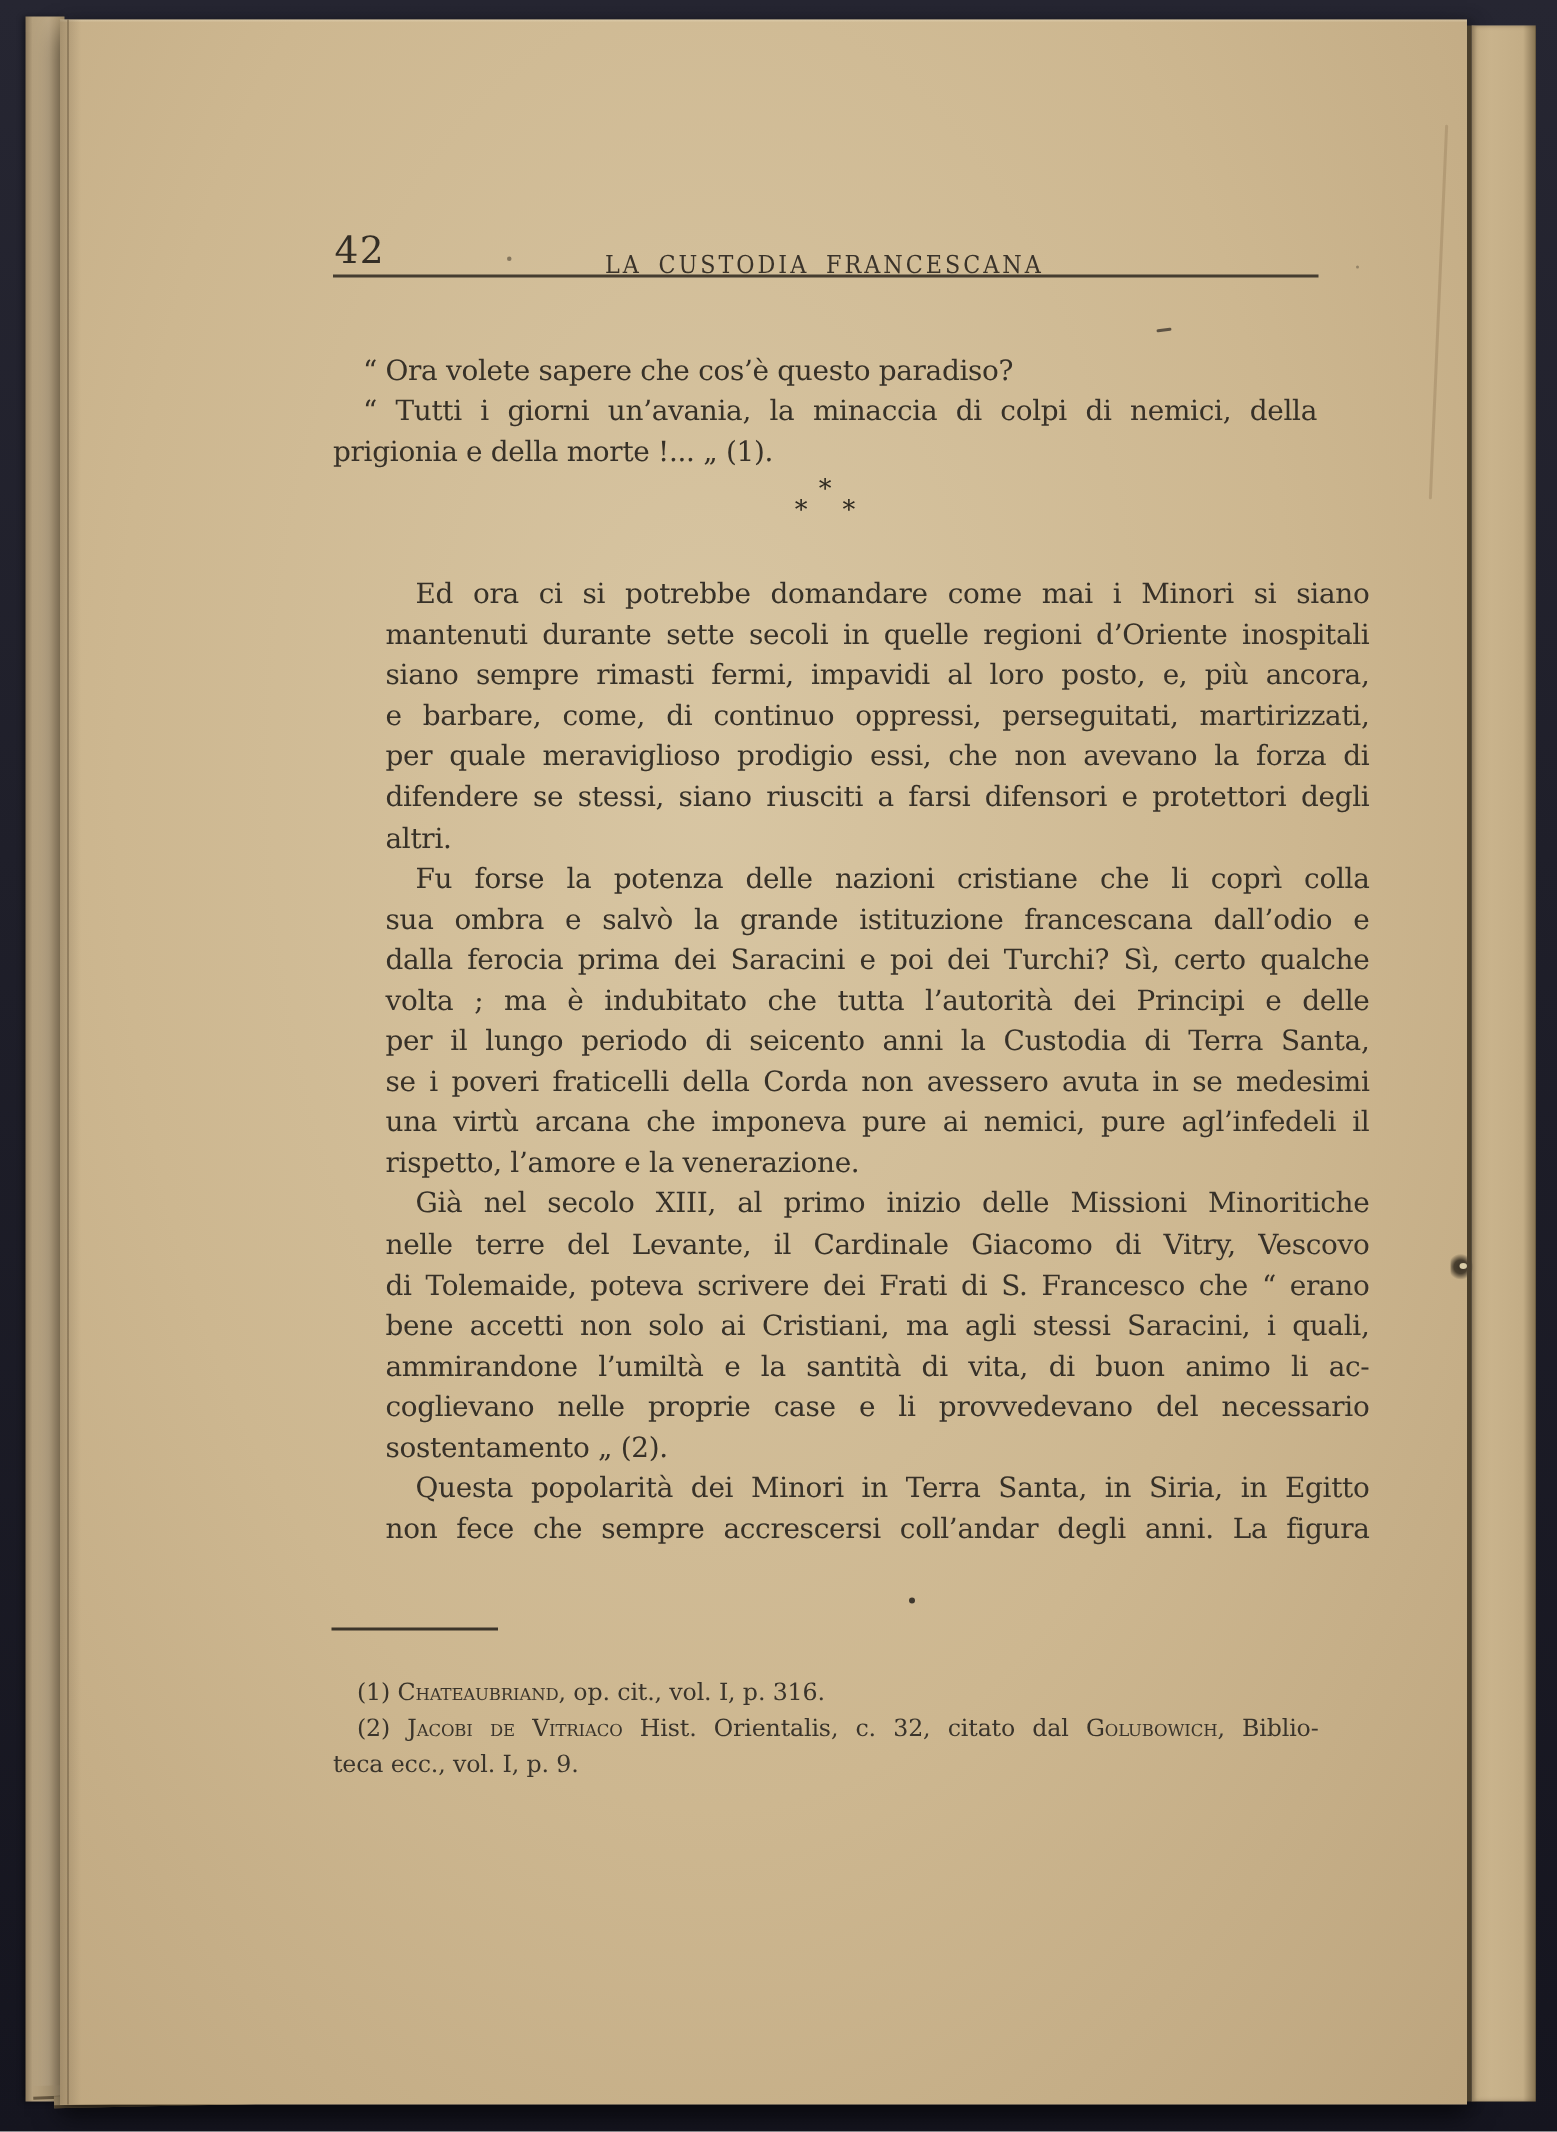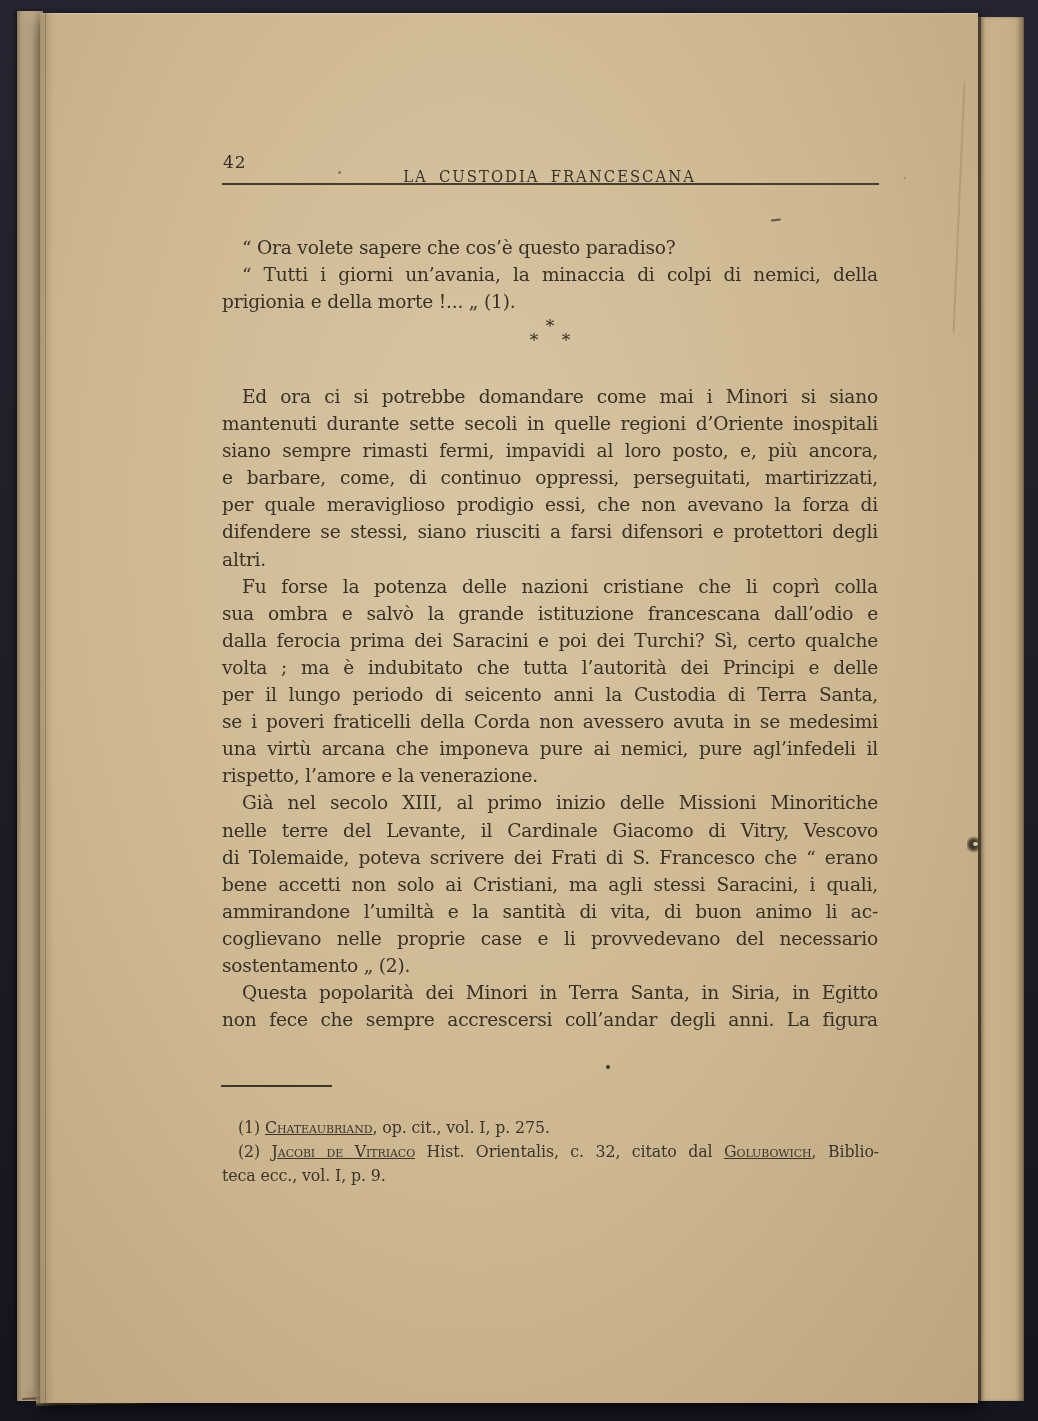--- a/index.html
+++ b/index.html
@@ -47,40 +47,40 @@
     position:absolute;left:967px;top:836px;width:15px;height:17px;
     background:radial-gradient(ellipse at 45% 50%, #3a3226 0%, #4a4030 38%, rgba(58,50,38,0) 72%);
   }
   .edge-notch::after{content:"";position:absolute;left:6px;top:6px;width:5px;height:4px;border-radius:50%;background:#d9cca7;}
   .fiber{
     position:absolute;left:918px;top:70px;width:2px;height:250px;border-radius:2px;
     background:rgba(150,125,90,.4);transform:rotate(2.5deg);
   }
   
   .header-row{position:absolute;left:182px;top:139px;width:656px;height:26px;}
-  .page-number{position:absolute;left:1px;top:0;font-size:17px;letter-spacing:1px;color:#342e25;text-align:right;}
+  .page-number{position:absolute;left:1px;top:0;font-size:25px;letter-spacing:1px;color:#342e25;text-align:right;}
   .running-title{display:block;text-align:center;margin-top:15px;font-size:16.5px;color:#3a332a;}
   .running-title span{display:inline-block;letter-spacing:2.2px;word-spacing:5px;transform:scaleX(.9);transform-origin:center;}
   .head-rule{position:absolute;left:182px;top:170px;width:657px;height:2px;background:var(--rule);
     box-shadow:0 3px 1px -1px rgba(70,60,45,.35);}
   .text-col{position:absolute;left:182px;width:656px;font-size:18.6px;line-height:27.1px;
     letter-spacing:-.2px;color:var(--ink);}
   .quote-block{top:195px;margin-top:26px;}
-  .main-block{top:370px;}
+  .main-block{top:370px;margin-left:35px;}
   .text-line{white-space:nowrap;text-align:left;}
   .text-line.just{text-align:justify;text-align-last:justify;}
   .text-line.indent{text-indent:20px;}
   .separator{position:absolute;left:182px;top:306px;width:656px;text-align:center;
     font-size:17px;line-height:14px;color:#2e2920;}
   .separator .sep-bottom{letter-spacing:9px;margin-left:9px;}
   .foot-rule{position:absolute;left:181px;top:1072px;width:111px;height:2px;background:#3c352a;}
   .footnotes{position:absolute;left:182px;top:1103px;width:657px;font-size:15.8px;
     line-height:24px;letter-spacing:-.1px;color:#3a342b;}
   .footnotes .text-line.indent{text-indent:16px;}
-  .sc{font-variant:small-caps;text-decoration:underline;}
+  .sc{font-variant:small-caps;}
   .it{}
   
   .speck{position:absolute;border-radius:50%;}
   .pen-dash{position:absolute;left:731px;top:206px;width:10px;height:2px;background:#4a4136;
     opacity:.85;transform:rotate(-8deg);border-radius:1px;}
   .ink-dot{left:566px;top:1052px;width:4px;height:4px;background:#3f382e;}
   .dot-a{left:298px;top:158px;width:3px;height:3px;background:rgba(70,60,48,.55);}
   .dot-b{left:864px;top:164px;width:2px;height:2px;background:rgba(70,60,48,.4);}
 </style>
 </head>
@@ -144,21 +144,21 @@
         <div class="text-line">sostentamento „ (2).</div>
       </div>
       <div>
         <div class="text-line just indent">Questa popolarità dei Minori in Terra Santa, in Siria, in Egitto</div>
         <div class="text-line just">non fece che sempre accrescersi coll’andar degli anni. La figura</div>
       </div>
     </div>
 
   <div class="foot-rule"></div>
   <div class="footnotes" id="footnote-block">
-      <div class="text-line indent"><span>(1) </span><span class="sc">Chateaubriand</span><span>, op. cit., vol. I, p. 275.</span></div>
+      <div class="text-line indent"><span>(1) </span><span class="sc">Chateaubriand</span><span>, op. cit., vol. I, p. 316.</span></div>
       <div class="text-line just indent"><span>(2) </span><span class="sc">Jacobi de Vitriaco</span><span> </span><span class="it">Hist. Orientalis</span><span>, c. 32, citato dal </span><span class="sc">Golubowich</span><span>, </span><span class="it">Biblio-</span></div>
       <div class="text-line"><span class="it">teca</span><span> ecc., vol. I, p. 9.</span></div>
     </div>
 
   <div class="pen-dash"></div>
   <div class="speck ink-dot"></div>
   <div class="speck dot-a"></div>
   <div class="speck dot-b"></div>
 </div>
 

